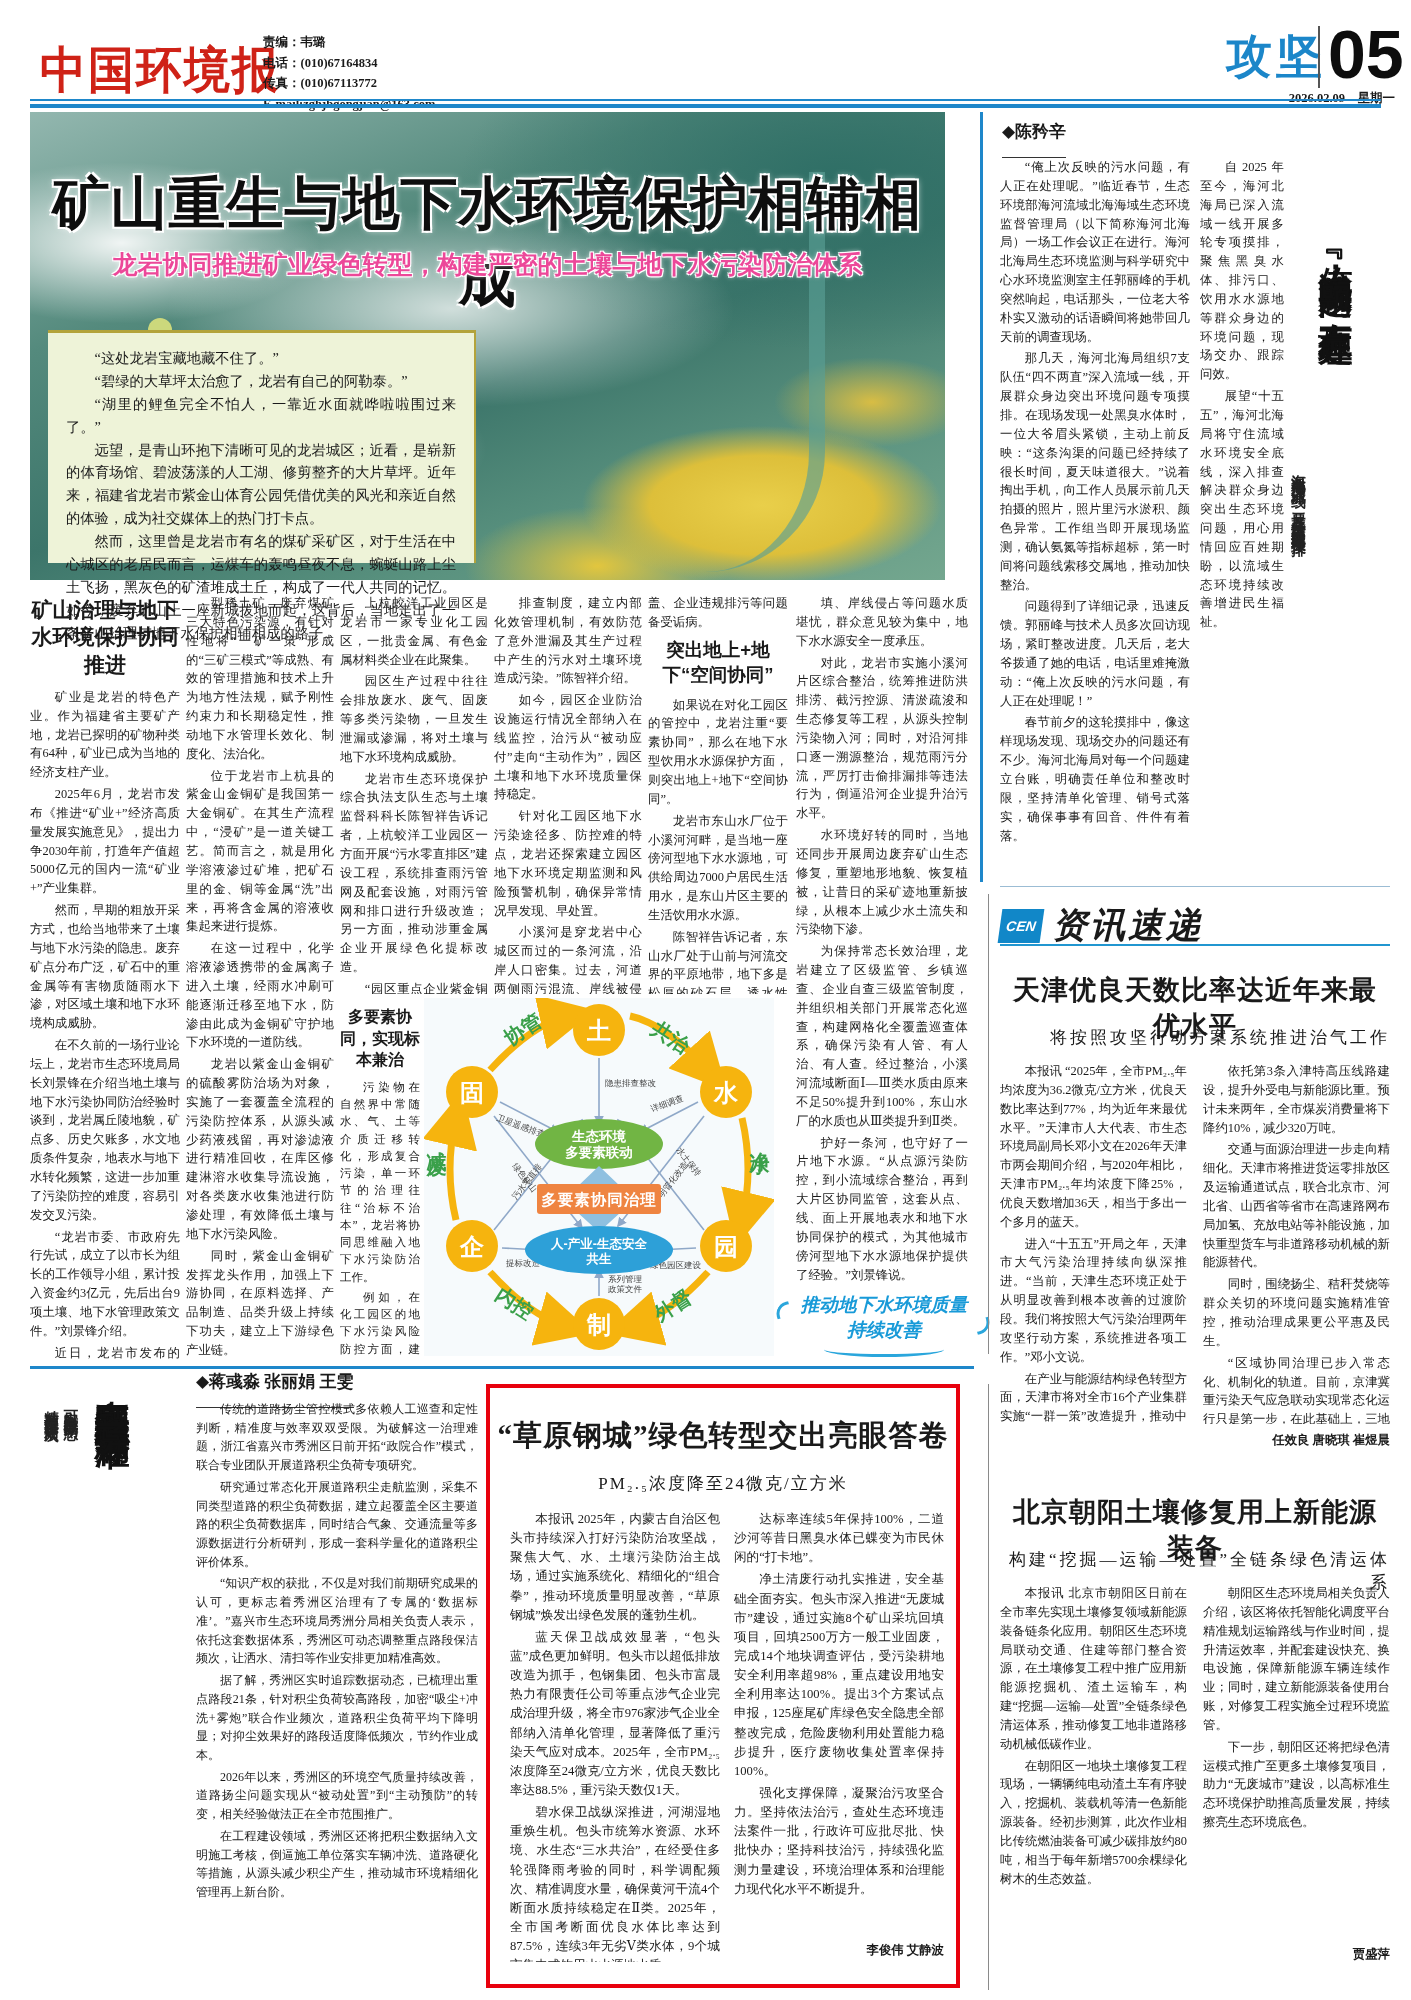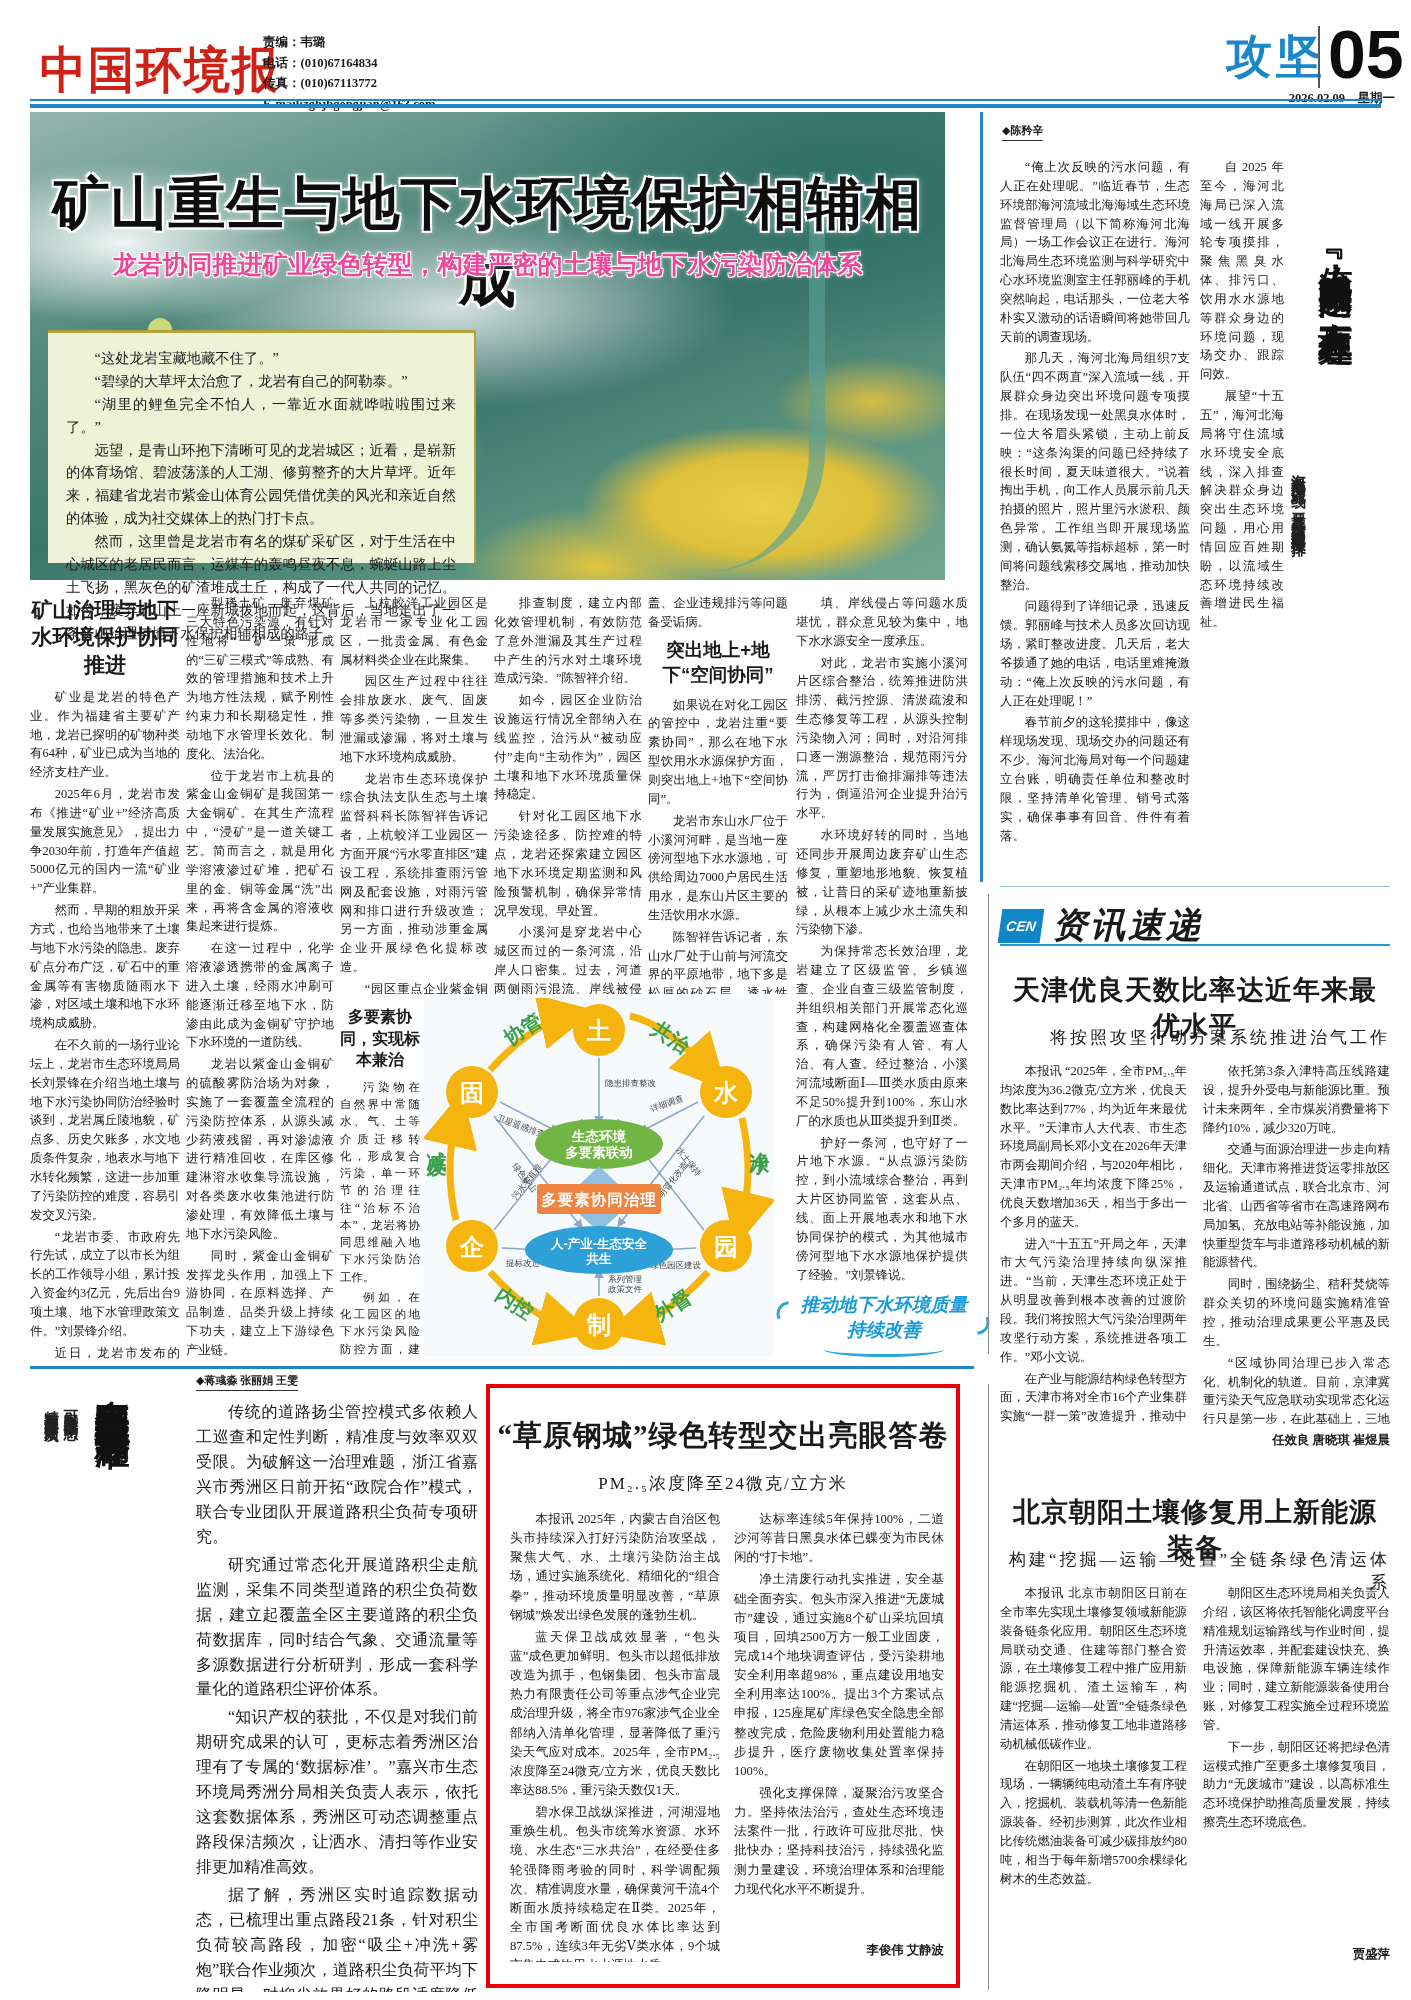--- a/index.html
+++ b/index.html
@@ -51,34 +51,34 @@
   
   .diag{background:#f6fafc;}
   .vert-label{writing-mode:vertical-rl;font-family:"Liberation Sans","DejaVu Sans",sans-serif;
       font-weight:bold;color:#3aa04a;font-size:20px;letter-spacing:3px;}
   .badge{text-align:center;font-family:"Liberation Sans","DejaVu Sans",sans-serif;}
   .badge .l1{font-size:18.5px;font-weight:bold;font-style:italic;color:#189ad8;white-space:nowrap;}
   .badge .l2{font-size:18.5px;font-weight:bold;font-style:italic;color:#189ad8;}
   .badge .swoosh{width:120px;height:12px;border-bottom:3px solid #2aa6dc;border-radius:50%;margin:0 auto;}
   .badge .arc{position:absolute;border:3px solid #2aa6dc;border-radius:50%;border-color:#2aa6dc transparent transparent transparent;}
   
-  .byline{font-size:11px;font-weight:bold;border-bottom:1px solid #333;display:inline-block;padding-bottom:2px;}
+  .byline{font-size:17px;font-weight:bold;border-bottom:1px solid #333;display:inline-block;padding-bottom:14px;}
   .v-head{writing-mode:vertical-rl;font-size:34px;font-weight:bold;line-height:1.12;letter-spacing:2px;color:#111;}
   .v-sub{writing-mode:vertical-rl;font-size:14.5px;font-weight:bold;line-height:1.35;letter-spacing:2px;color:#222;}
   
   .cen-logo{width:42px;height:34px;background:#1187c8;color:#fff;font-family:"Liberation Sans","DejaVu Sans",sans-serif;
      font-weight:bold;font-style:italic;font-size:14px;display:flex;align-items:center;justify-content:center;
      transform:skewX(-8deg);}
   .cen-label{font-size:35px;font-weight:bold;font-style:italic;letter-spacing:3px;}
   .brief-underline{border-bottom:2px solid #2196d0;}
   .news-h{font-size:27px;font-weight:bold;text-align:center;letter-spacing:1px;}
   .news-s{font-size:17px;text-align:right;letter-spacing:3px;}
   .sig{font-size:12.4px;font-weight:bold;text-align:right;}
   
-  .jx-body{font-size:16px;line-height:1.56;text-align:justify;}
+  .jx-body{font-size:12px;line-height:1.56;text-align:justify;}
   .jx-body p{margin:0 0 3px;text-indent:2em;}
   
   .redbox{border:4px solid #e8000d;background:#fff;}
   .rb-h{font-size:29px;font-weight:bold;text-align:center;letter-spacing:1px;}
   .rb-s{font-size:17px;text-align:center;letter-spacing:2px;}
   svg text{font-family:"Liberation Sans","DejaVu Sans",sans-serif;}
 </style>
 </head>
 <body>
 

